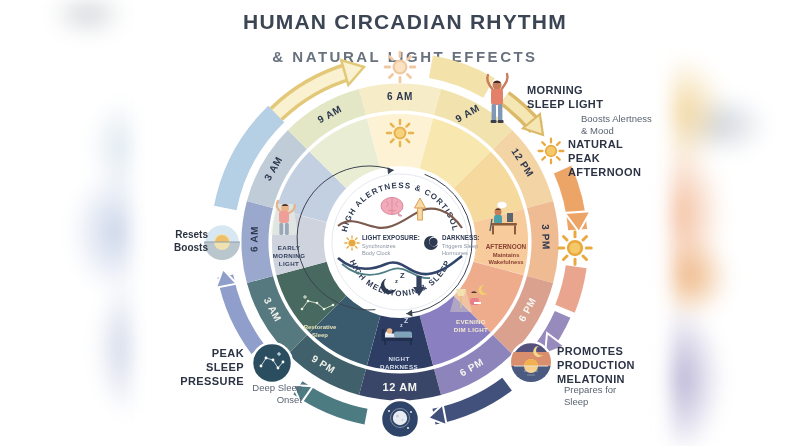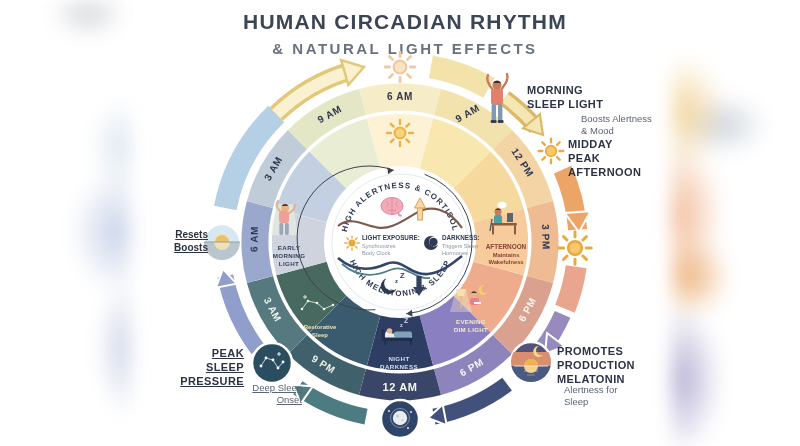--- a/index.html
+++ b/index.html
@@ -17,24 +17,24 @@
     background:
       radial-gradient(60px 80px at 8% 25%, #f3d79f 0%, rgba(243,215,159,0) 70%),
       radial-gradient(70px 110px at 2% 48%, #f2b894 0%, rgba(242,184,148,0) 70%),
       radial-gradient(60px 60px at 12% 62%, #edb57f 0%, rgba(237,181,127,0) 70%),
       radial-gradient(65px 110px at 4% 85%, #b4aed2 0%, rgba(180,174,210,0) 70%),
       radial-gradient(70px 45px at 35% 28%, #ccd3dc 0%, rgba(204,211,220,0) 70%),
       #ffffff;}
   #wheel-svg{position:absolute;left:0;top:0;}
   .abs{position:absolute;}
   .title1{font-size:21px;font-weight:800;color:#3b4554;letter-spacing:1.2px;text-align:center;}
-  .title2{font-size:15px;font-weight:600;color:#68727f;letter-spacing:2.5px;text-align:center;margin-top:6px;}
+  .title2{font-size:15px;font-weight:600;color:#68727f;letter-spacing:2.5px;text-align:center;margin-top:14px;}
   .co-bold{font-size:11px;line-height:1.25;font-weight:800;color:#2b3344;letter-spacing:.4px;}
   .co-sub{font-size:9.5px;line-height:1.3;color:#5b6472;padding-left:40px;}
-  .right-align{text-align:right;text-decoration:underline;}
+  .right-align{text-align:right;}
 </style>
 </head>
 <body>
 
 <div id="canvas">
   <div id="blur-left" class="blur-band"></div>
   <div id="blur-right" class="blur-band"></div>
 
   <div class="abs" style="left:200px;top:10px;width:410px;">
     <div class="title1">HUMAN CIRCADIAN RHYTHM</div>
@@ -382,32 +382,32 @@
   <div class="abs co-bold" style="left:527px;top:84px;width:120px;">
     <div>MORNING</div>
     <div>SLEEP LIGHT</div>
   </div>
   <div class="abs co-sub" style="left:541px;top:113px;width:110px;">
     <div>Boosts Alertness</div>
     <div>&amp; Mood</div>
   </div>
 
   <div class="abs co-bold" style="left:568px;top:138px;width:90px;">
-    <div>MIDDAY</div>
+    <div>NATURAL</div>
     <div>PEAK</div>
     <div>AFTERNOON</div>
   </div>
 
   <div class="abs co-bold" style="left:557px;top:345px;width:110px;font-size:11px;">
     <div>PROMOTES</div>
     <div>PRODUCTION</div>
     <div>MELATONIN</div>
   </div>
   <div class="abs co-sub" style="left:524px;top:384px;width:80px;">
-    <div>Alertness for</div>
+    <div>Prepares for</div>
     <div>Sleep</div>
   </div>
 
   <div class="abs co-bold right-align" style="left:158px;top:347px;width:86px;">
     <div>PEAK</div>
     <div>SLEEP</div>
     <div>PRESSURE</div>
   </div>
   <div class="abs co-sub right-align" style="left:172px;top:382px;width:90px;">
     <div>Deep Sleep</div>

